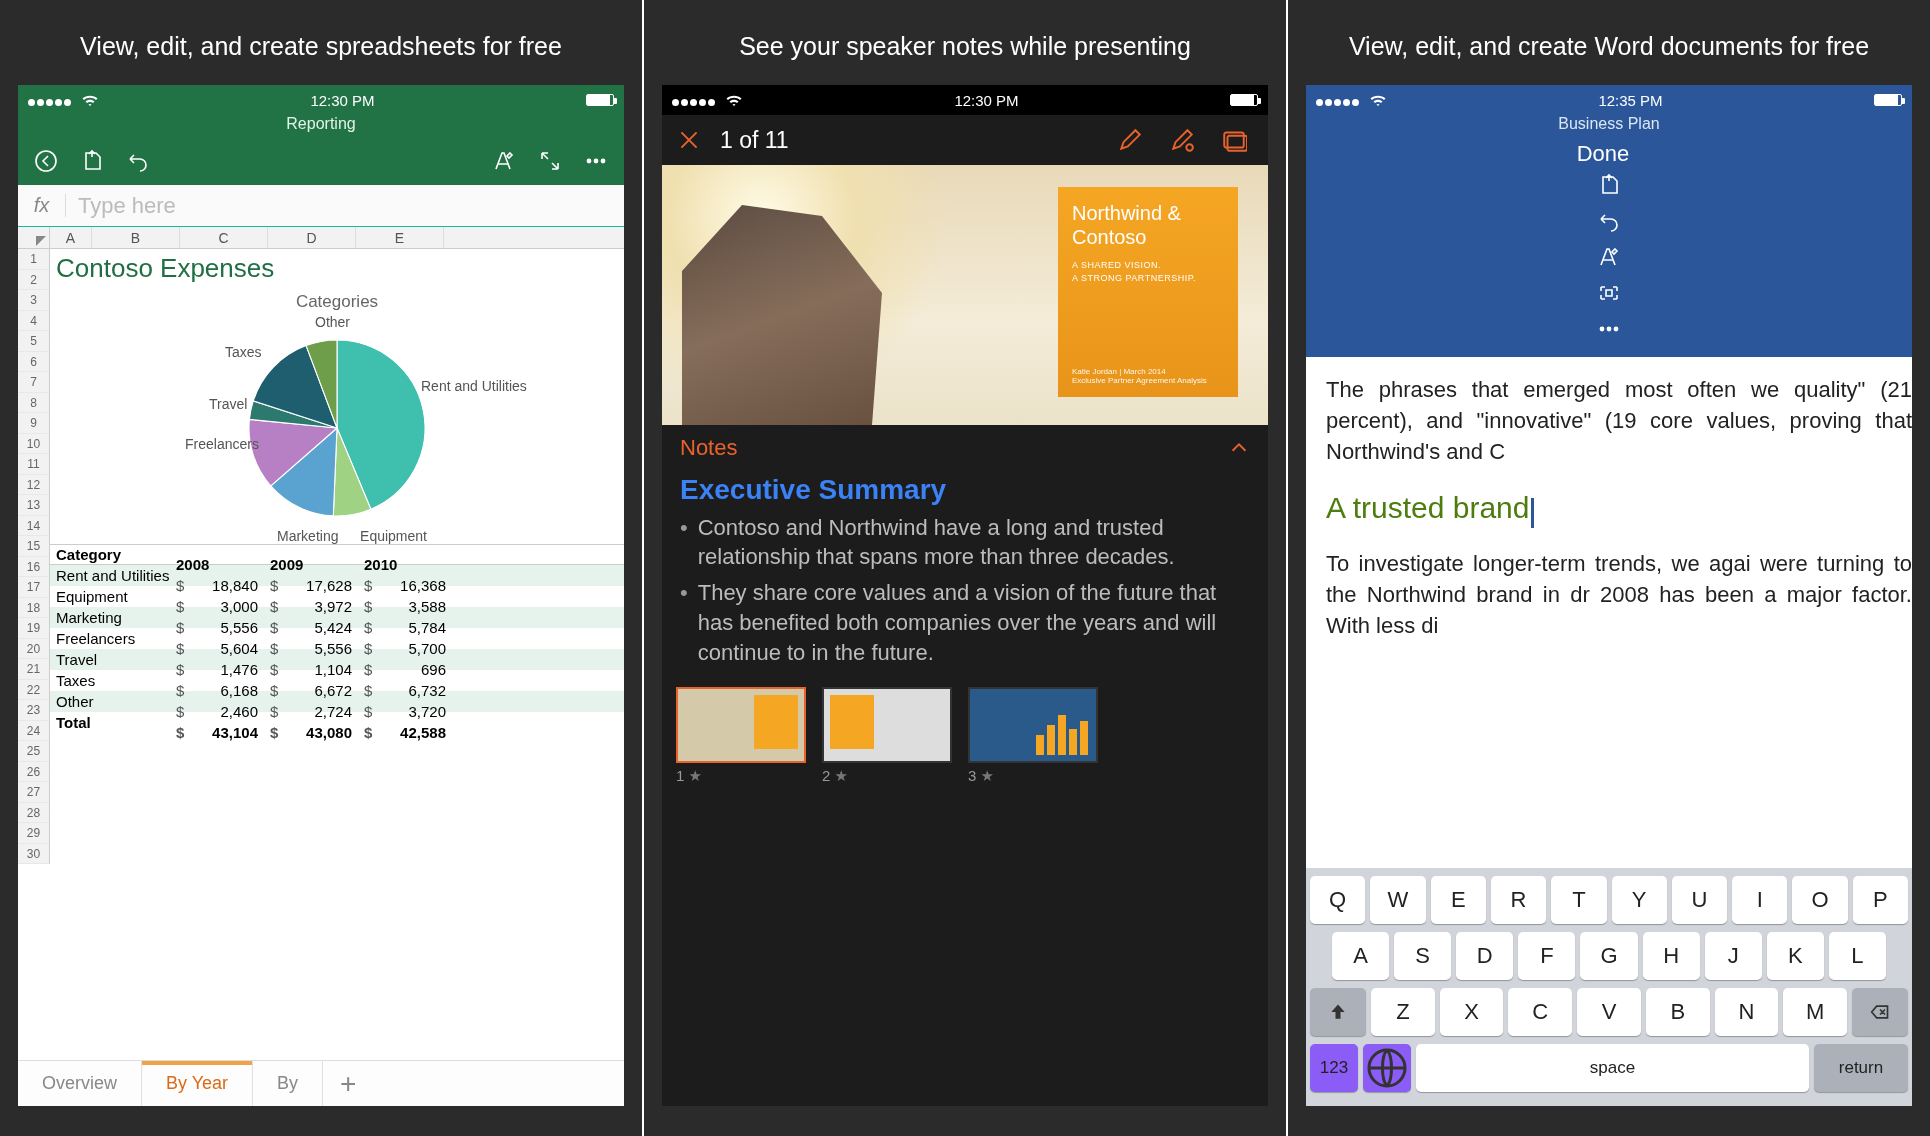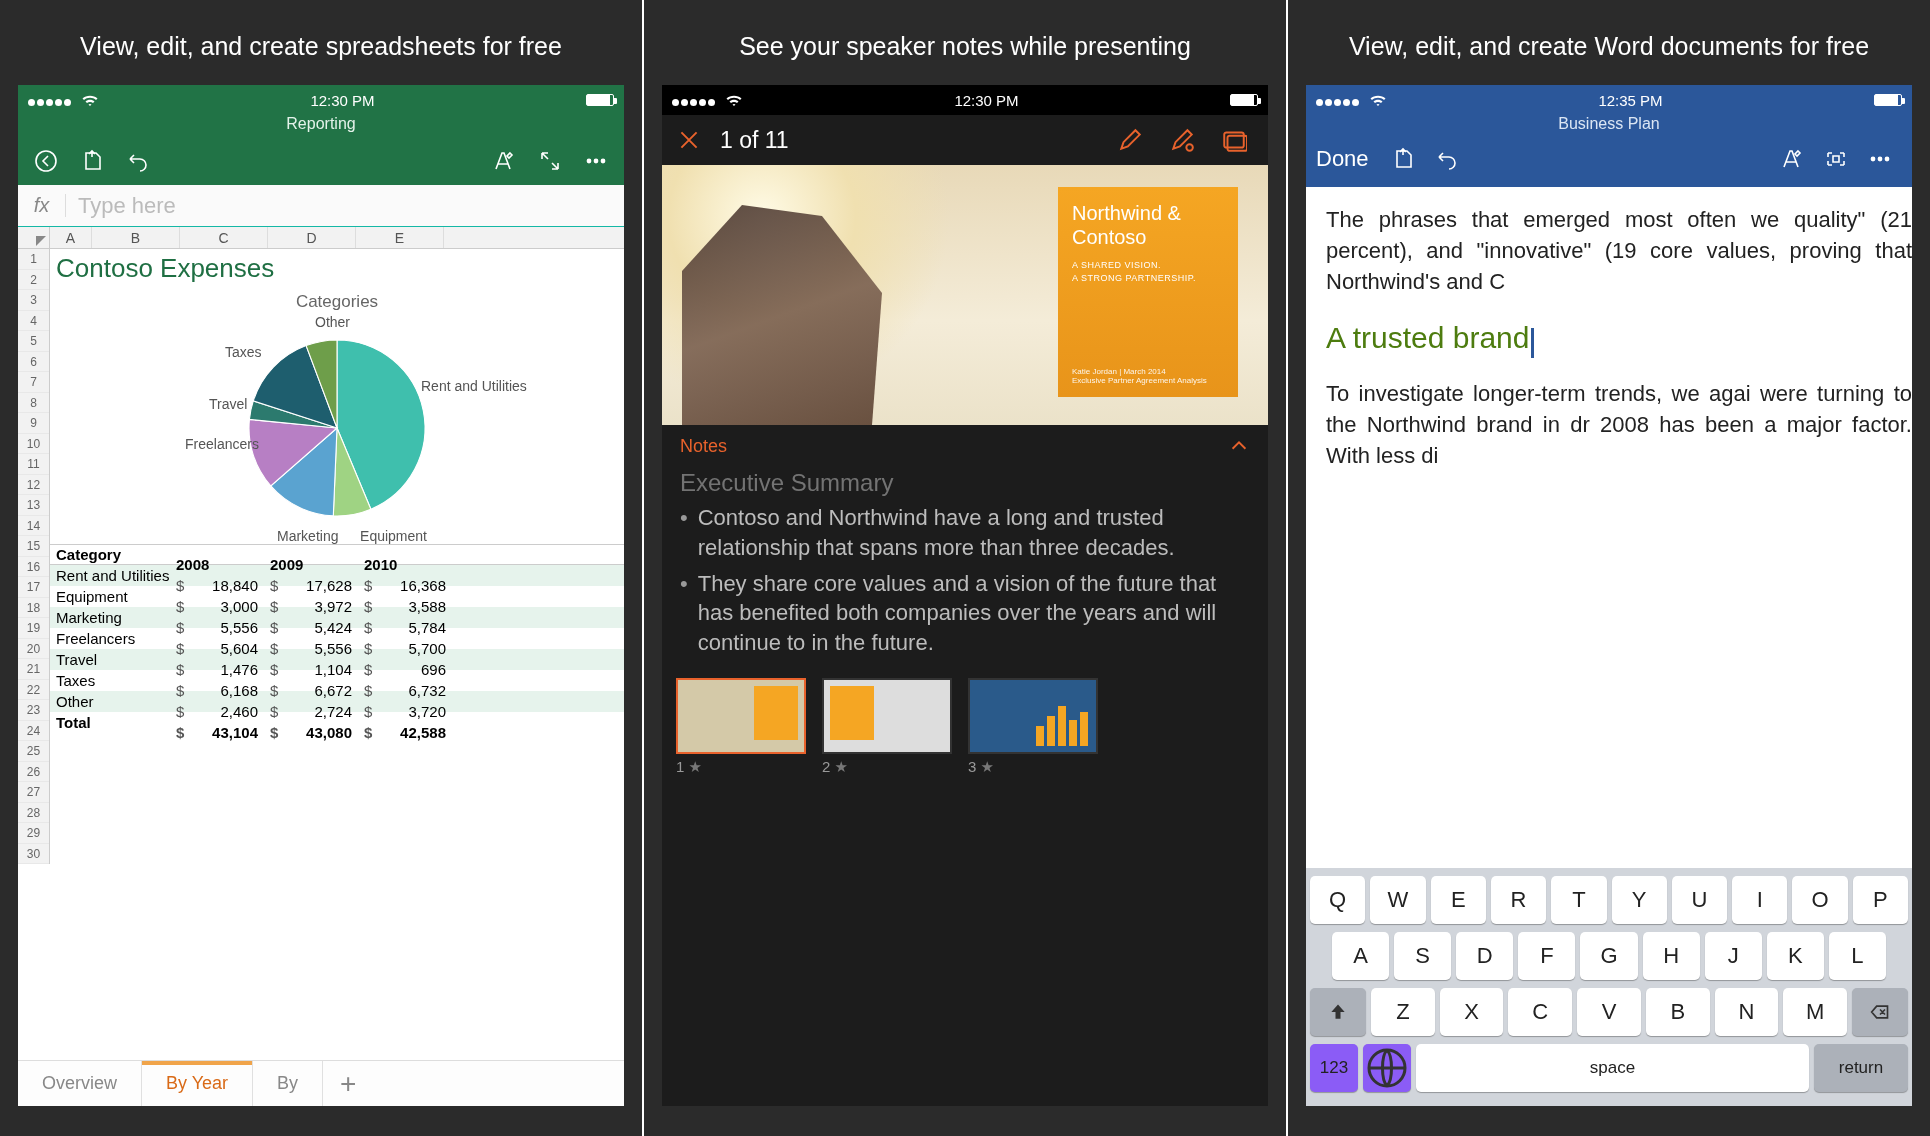--- a/index.html
+++ b/index.html
@@ -90,44 +90,44 @@
   .ppt-toolbar .counter{color:#fff;font-size:23px;font-weight:500;margin-left:6px;margin-right:auto;}
   .ppt-toolbar svg{width:26px;height:26px;stroke:#e8622c;fill:none;stroke-width:1.8;}
   .ppt-x{width:26px;height:26px;}
   .slide{height:260px;background:linear-gradient(to bottom,#e8d9b8 0%,#f4ecd8 60%,#ebe2c9 100%);position:relative;overflow:hidden;}
   .slide .sun{position:absolute;left:0;top:0;width:55%;height:100%;background:radial-gradient(circle at 30% 20%,#fffbe6 0%,#f0e0b0 30%,transparent 60%);}
   .slide .person{position:absolute;left:20px;bottom:0;width:200px;height:220px;background:linear-gradient(160deg,#4a3830 0%,#7a6050 50%,#5a4030 100%);clip-path:polygon(30% 0%,70% 5%,100% 40%,95% 100%,0% 100%,0% 30%);opacity:0.9;}
   .slide .card{position:absolute;right:30px;top:22px;width:180px;height:210px;background:linear-gradient(to bottom,#f5a623,#e8941a);padding:14px;color:#fff;margin-left:45px;}
   .slide .card h3{font-size:20px;font-weight:400;line-height:1.2;}
   .slide .card .tag{font-size:9px;margin-top:10px;line-height:1.4;letter-spacing:0.5px;}
   .slide .card .foot{position:absolute;bottom:12px;left:14px;font-size:8px;opacity:0.9;}
-  .noteshdr{display:flex;justify-content:space-between;align-items:center;padding:10px 18px;color:#e8622c;font-size:18px;}
+  .noteshdr{display:flex;justify-content:space-between;align-items:center;padding:10px 18px;color:#e8622c;font-size:22px;}
   .noteshdr svg{width:22px;height:22px;stroke:#e8622c;fill:none;stroke-width:2;}
   .notes{padding:0 18px;color:#bcbcbc;font-size:22px;line-height:1.35;}
-  .notes h4{color:#737373;font-size:24px;font-weight:normal;margin-bottom:4px;}
+  .notes h4{color:#3b82f6;font-size:28px;font-weight:bold;margin-bottom:4px;}
   .notes ul{list-style:none;}
   .notes li{display:flex;gap:10px;margin-bottom:6px;}
   .notes li::before{content:'•';color:#999;}
   .thumbs{display:flex;gap:16px;padding:14px;background:#1c1c1c;}
   .thumb{width:130px;}
   .thumb .tbox{height:76px;background:#d4c9a8;border:2px solid #333;position:relative;overflow:hidden;}
   .thumb.sel .tbox{border-color:#e8622c;}
   .thumb .tmini{position:absolute;right:6px;top:6px;width:44px;height:54px;background:#f5a623;}
   .thumb.t2 .tbox{background:#ddd;}
   .thumb.t2 .tmini{left:6px;right:auto;background:#f5a623;}
   .thumb.t3 .tbox{background:#2a5a8a;}
   .thumb.t3 .tbars{position:absolute;right:8px;bottom:6px;display:flex;gap:3px;align-items:flex-end;}
   .thumb.t3 .tbars span{width:8px;background:#f5a623;}
   .thumb .tlabel{color:#999;font-size:15px;margin-top:4px;}
   .thumb .tlabel .star{color:#777;}
 
   
   .word .status,.word .appbar2wrap{background:#2b579a;}
   .word .subtitle{background:#2b579a;color:#dbe6f4;}
-  .appbar2{display:flex;align-items:center;padding:4px 10px 10px;}
+  .appbar2{display:flex;align-items:center;padding:4px 10px 10px;flex-direction:column;}
   .done{color:#fff;font-size:22px;font-weight:500;margin-right:12px;}
   .appbar2 .sp{flex:1;}
   .appbar2 svg{width:24px;height:24px;stroke:#fff;fill:none;stroke-width:1.6;}
   .appbar2 .icbtn{width:44px;height:36px;}
   .doc{flex:1;padding:18px 0 18px 20px;color:#222;font-size:22px;line-height:1.4;overflow:hidden;}
   .doc p{margin-bottom:20px;text-align:justify;}
   .doc h2{color:#4d7c0f;font-weight:400;font-size:30px;margin:20px 0;display:inline;}
   .cursor{display:inline-block;width:3px;height:30px;background:#2b579a;vertical-align:middle;margin-left:2px;}
 
   .kbd{background:#d1d5db;padding:8px 4px 6px;}

